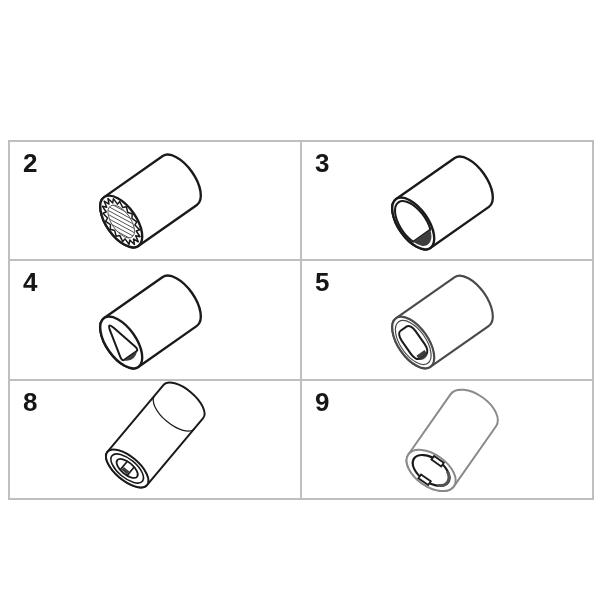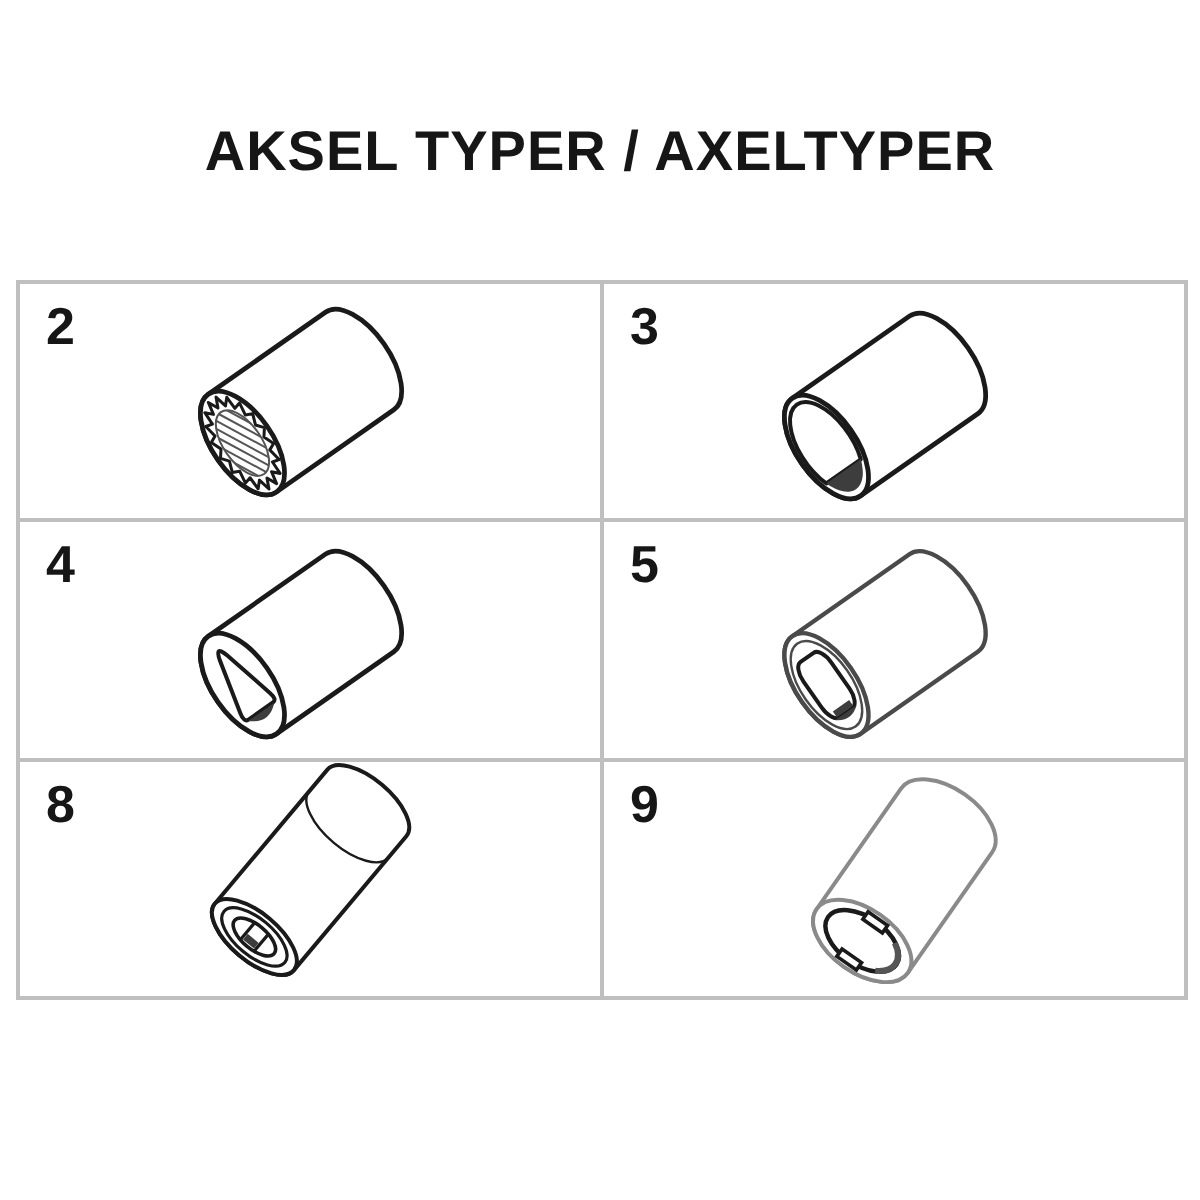--- a/index.html
+++ b/index.html
@@ -9,21 +9,20 @@
         display:grid;grid-template-columns:1fr 1fr;grid-template-rows:1fr 1fr 1fr;
         border-top:2px solid var(--grid,#bfbfbf);border-left:2px solid var(--grid,#bfbfbf);}
   .cell{position:relative;border-right:2px solid var(--grid,#bfbfbf);border-bottom:2px solid var(--grid,#bfbfbf);background:#fff;}
   .num{position:absolute;top:6px;left:13px;font-size:26px;font-weight:bold;color:#161616;}
   svg.art{position:absolute;left:0;top:0;width:100%;height:100%;display:block;}
 </style>
 </head>
 <body>
 
 <div class="page">
-  <h1 class="title">AKSEL TYPER / AXELTYPER</h1>
 
   <div class="grid">
 
     <div class="cell">
       <span class="num">2</span>
       <svg class="art" viewBox="0 0 292 118" aria-label="splined-bore-axle">
           <g transform="translate(112 80) rotate(-35)">
             <path d="M 0 -30 L 72 -30 A 15 30 0 0 1 72 30 L 0 30 A 15 30 0 0 1 0 -30 Z" fill="#fff" stroke="#1a1a1a" stroke-width="2.4" stroke-linejoin="round"></path>
             <ellipse cx="0" cy="0" rx="15" ry="30" fill="#fff" stroke="#1a1a1a" stroke-width="2.4"></ellipse>
             <g transform="scale(0.500 1)">

